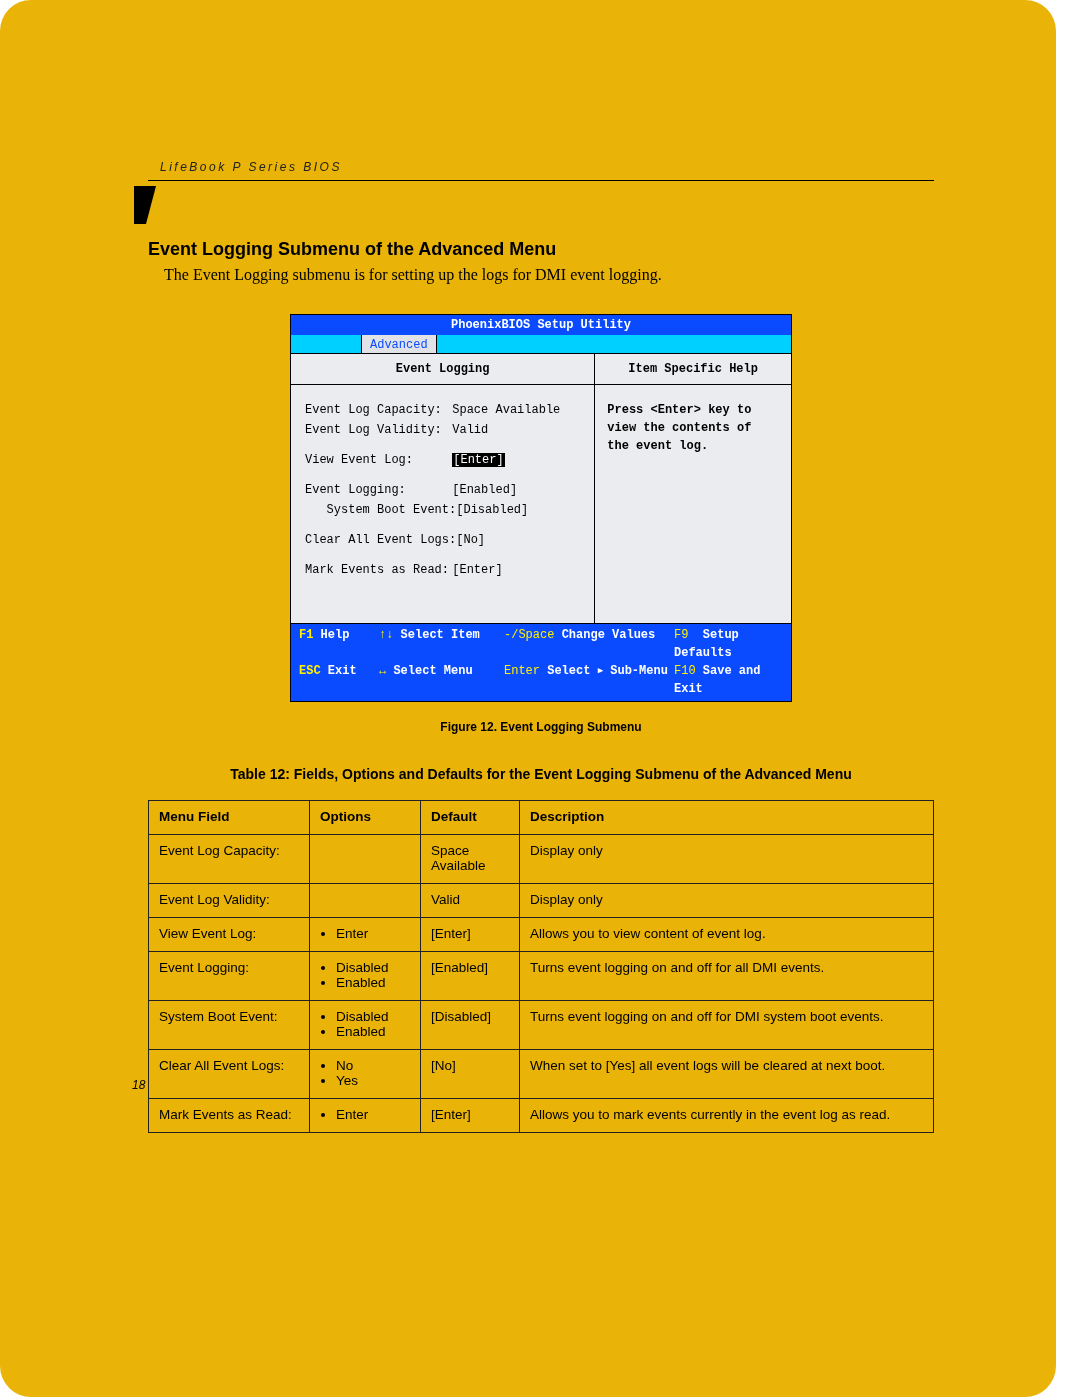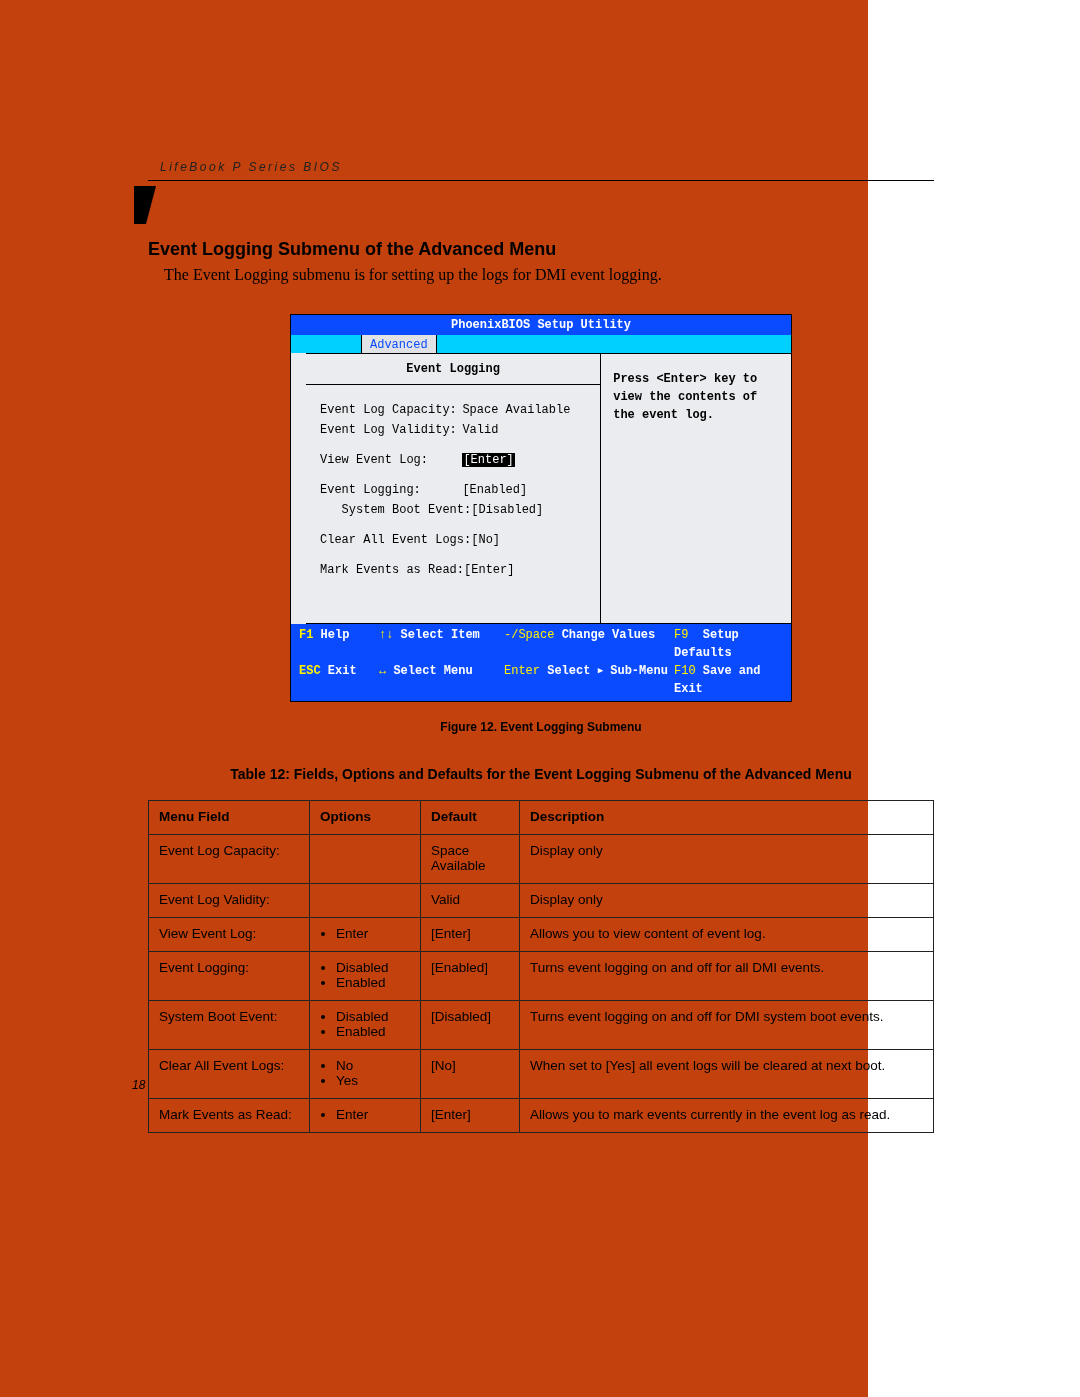--- a/index.html
+++ b/index.html
@@ -2,25 +2,26 @@
 <html><head>
 <meta charset="utf-8">
 <style>
   body {
     margin: 0;
     background: #fff;
     font-family: "Times New Roman", Times, serif;
     color: #000;
   }
   .page {
-    width: 868px;
+    width: 1056px;
     height: 1397px;
     position: relative;
     box-sizing: border-box;
-    background: #c2410c;
+    background: #eab308;
+    border-radius: 31px;
   }
   .content {
     position: absolute;
     left: 148px;
     top: 160px;
     width: 786px;
   }
   .running-head {
     font-family: Arial, Helvetica, sans-serif;
     font-style: italic;
@@ -83,21 +84,20 @@
     background: #e0e2e6;
     color: #0a4bff;
     border-left: 1px solid #000;
     border-right: 1px solid #000;
     font-weight: normal;
   }
   .bios-body {
     display: flex;
     border-top: 1px solid #000;
     border-bottom: 1px solid #000;
-    margin-left: 15px;
   }
   .bios-left {
     flex: 1.55;
     border-right: 1px solid #000;
     display: flex;
     flex-direction: column;
   }
   .bios-right {
     flex: 1;
     display: flex;
@@ -250,20 +250,21 @@
                 <div class="label">Clear All Event Logs:</div>
                 <div class="value">[No]</div>
               </div>
               <div class="bios-row gap">
                 <div class="label">Mark Events as Read:</div>
                 <div class="value">[Enter]</div>
               </div>
             </div>
         </div>
         <div class="bios-right">
+          <div class="bios-col-head">Item Specific Help</div>
           <div class="bios-help">Press &lt;Enter&gt; key to view the contents of the event log.</div>
         </div>
       </div>
       <div class="bios-footer">
         <div class="frow">
           <span class="seg1"><span class="k y">F1</span> <span class="k">Help</span></span>
           <span class="seg2"><span class="y">↑↓</span> <span class="k">Select Item</span></span>
           <span class="seg3"><span class="y">-/Space</span> <span class="k">Change Values</span></span>
           <span class="seg4"><span class="y">F9</span>&nbsp;&nbsp;<span class="k">Setup Defaults</span></span>
         </div>

